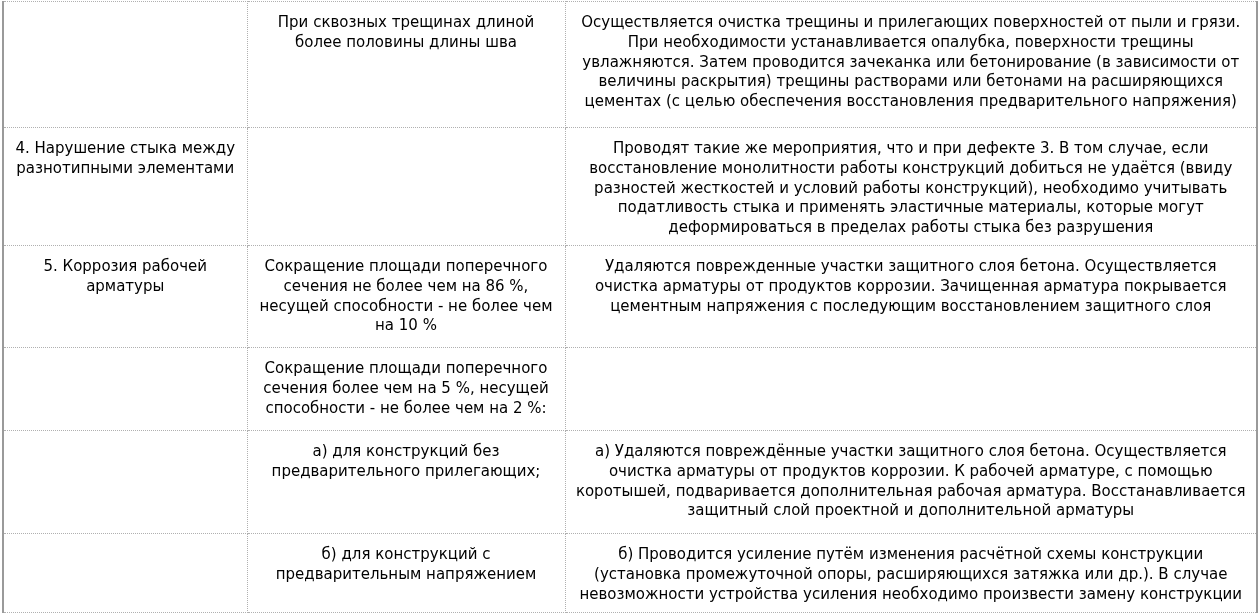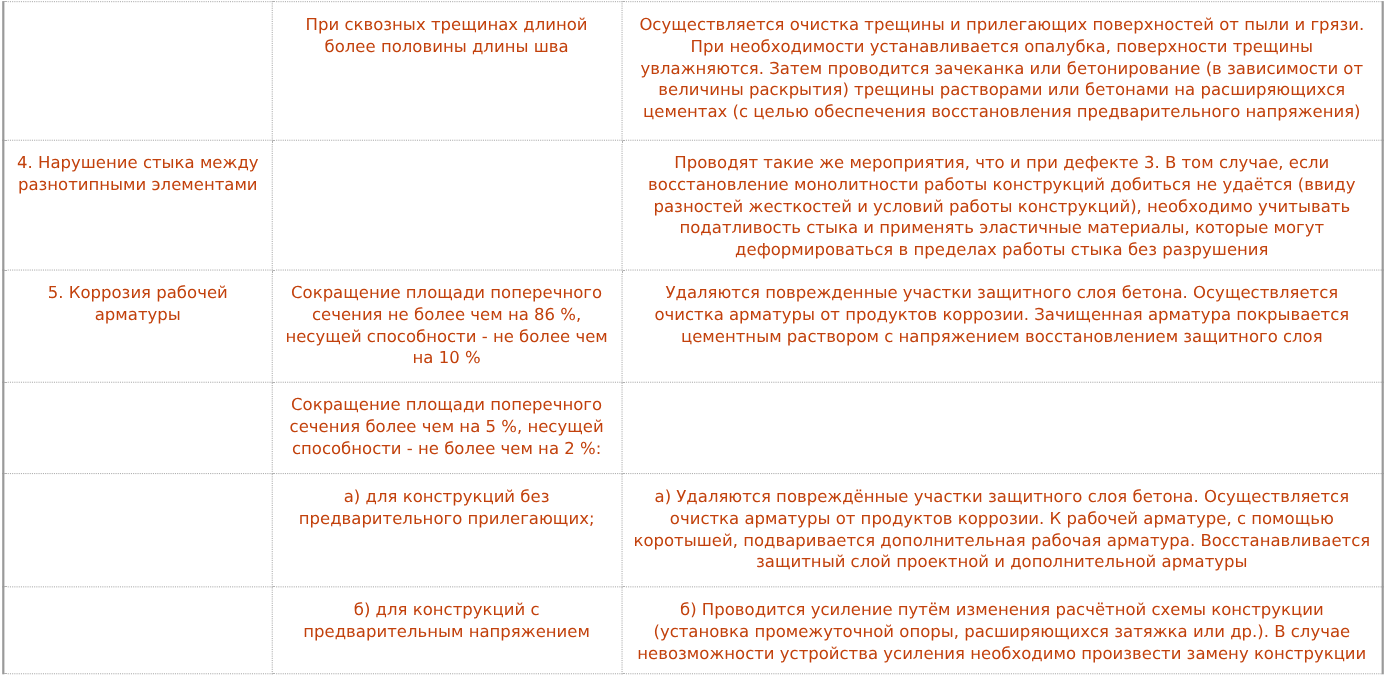--- a/index.html
+++ b/index.html
@@ -27,21 +27,21 @@
     border-top: 1px dotted #b0b0b0;
     border-bottom: 1px dotted #b0b0b0;
   }
   .doc-table td {
     border: 1px dotted #b0b0b0;
     vertical-align: top;
     text-align: center;
     padding: 11px 8px 6px 8px;
     font-size: 15px;
     line-height: 1.32;
-    color: #c2410c;
+    color: #000000;
     word-wrap: break-word;
   }
   tr.r1 { height: 126px; }
   tr.r2 { height: 118px; }
   tr.r3 { height: 102px; }
   tr.r4 { height: 83px;  }
   tr.r5 { height: 103px; }
   tr.r6 { height: 79px; padding-left: 31px;  }
 </style>
 </head>
@@ -60,21 +60,21 @@
       <td>Осуществляется очистка трещины и прилегающих поверхностей от пыли и грязи. При необходимости устанавливается опалубка, поверхности трещины увлажняются. Затем проводится зачеканка или бетонирование (в зависимости от величины раскрытия) трещины растворами или бетонами на расширяющихся цементах (с целью обеспечения восстановления предварительного напряжения)</td>
     </tr>
     <tr class="r2">
       <td>4. Нарушение стыка между разнотипными элементами</td>
       <td></td>
       <td>Проводят такие же мероприятия, что и при дефекте 3. В том случае, если восстановление монолитности работы конструкций добиться не удаётся (ввиду разностей жесткостей и условий работы конструкций), необходимо учитывать податливость стыка и применять эластичные материалы, которые могут деформироваться в пределах работы стыка без разрушения</td>
     </tr>
     <tr class="r3">
       <td>5. Коррозия рабочей арматуры</td>
       <td>Сокращение площади поперечного сечения не более чем на 86 %, несущей способности - не более чем на 10 %</td>
-      <td>Удаляются поврежденные участки защитного слоя бетона. Осуществляется очистка арматуры от продуктов коррозии. Зачищенная арматура покрывается цементным раствором с напряжением восстановлением защитного слоя</td>
+      <td>Удаляются поврежденные участки защитного слоя бетона. Осуществляется очистка арматуры от продуктов коррозии. Зачищенная арматура покрывается цементным напряжения с последующим восстановлением защитного слоя</td>
     </tr>
     <tr class="r4">
       <td></td>
       <td>Сокращение площади поперечного сечения более чем на 5 %, несущей способности - не более чем на 2 %:</td>
       <td></td>
     </tr>
     <tr class="r5">
       <td></td>
       <td>а) для конструкций без предварительного прилегающих;</td>
       <td>а) Удаляются повреждённые участки защитного слоя бетона. Осуществляется очистка арматуры от продуктов коррозии. К рабочей арматуре, с помощью коротышей, подваривается дополнительная рабочая арматура. Восстанавливается защитный слой проектной и дополнительной арматуры</td>

